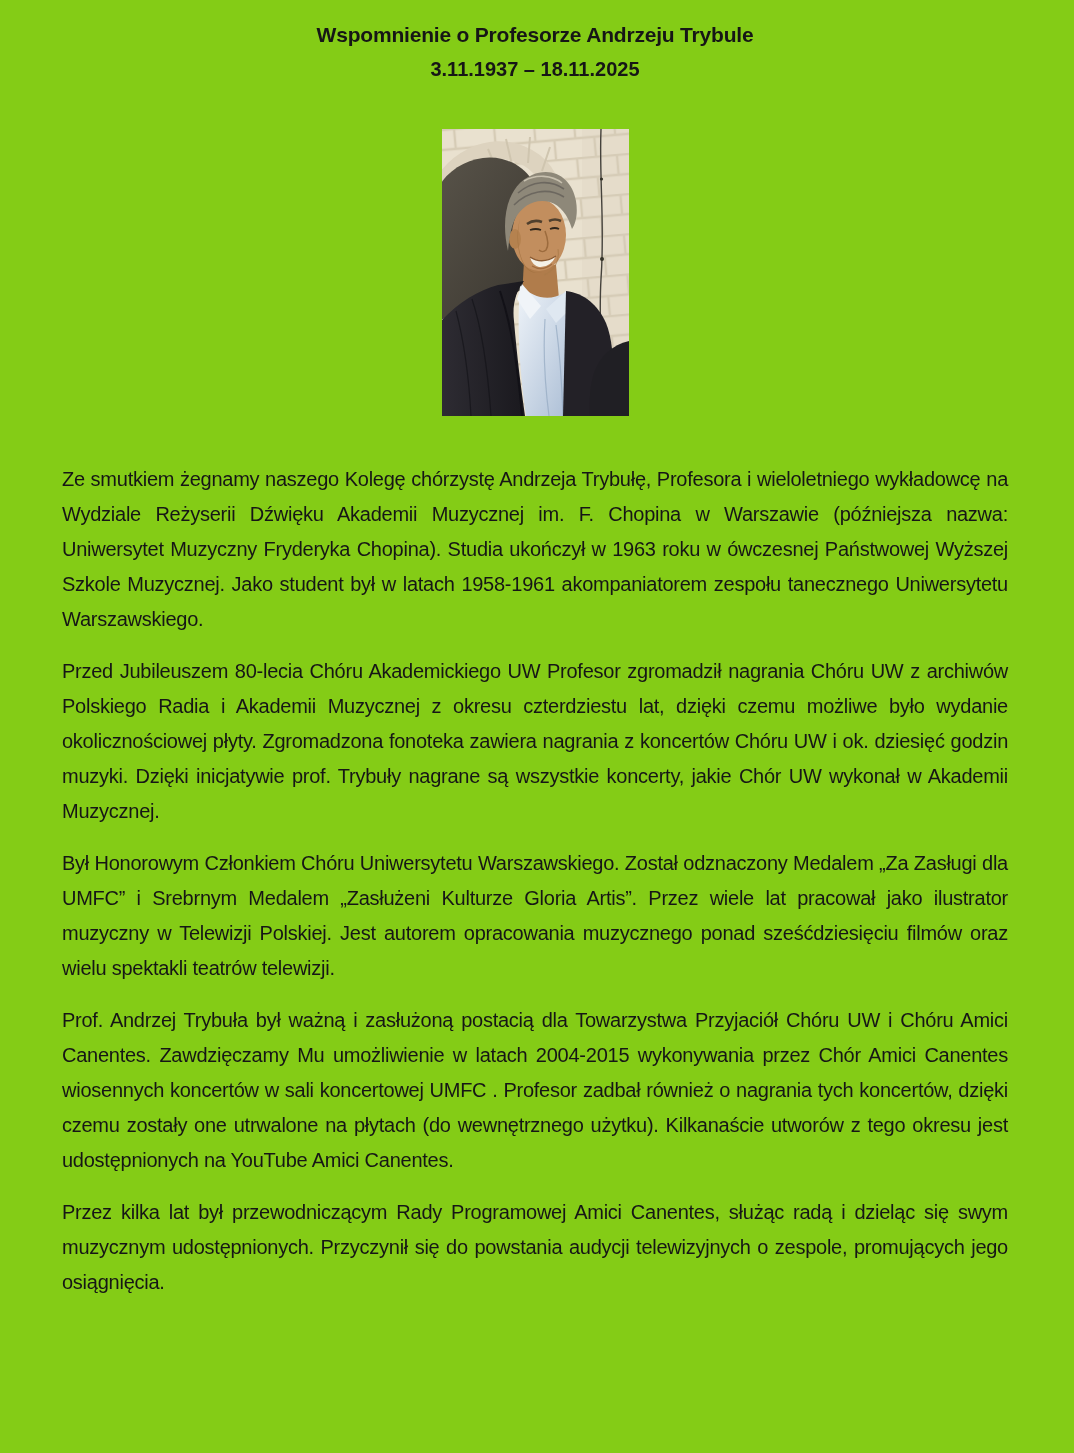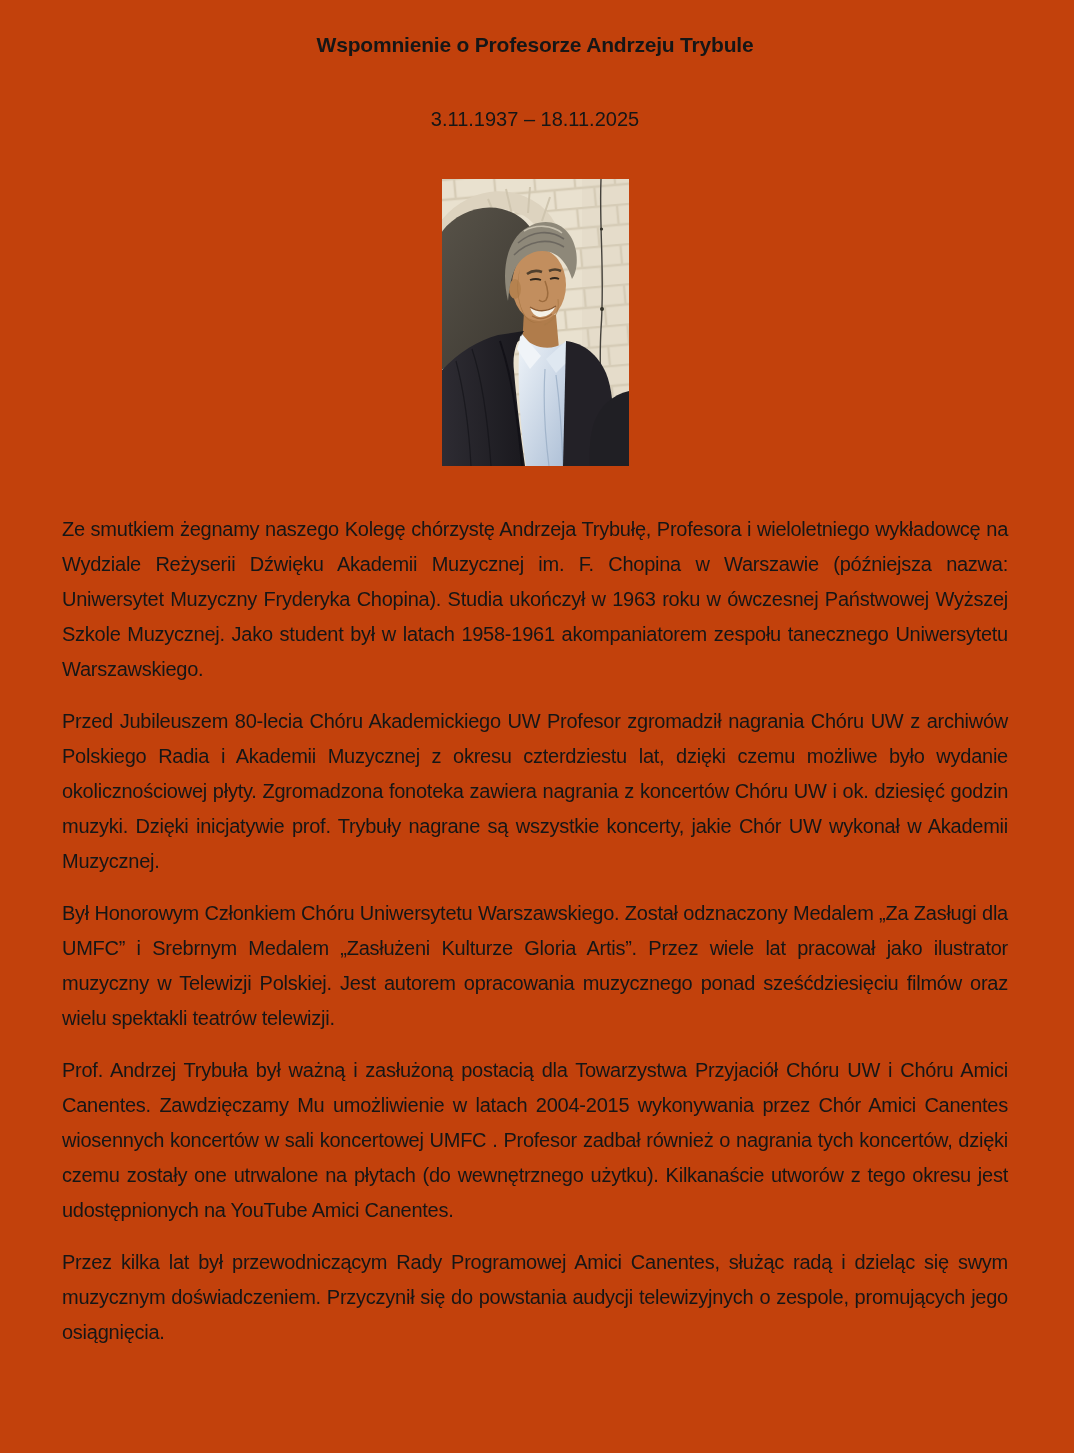--- a/index.html
+++ b/index.html
@@ -6,40 +6,39 @@
     margin: 0;
     padding: 0;
     background: #ffffff;
   }
   .page {
     position: relative;
     width: 1074px;
     height: 1453px;
     box-sizing: border-box;
     margin: 0 auto;
-    background: #c2410c;
-    padding: 28px 66px 0 62px;
+    background: #84cc16;
+    padding: 18px 66px 0 62px;
     font-family: "Liberation Sans", "DejaVu Sans", sans-serif;
     color: #161616;
     overflow: hidden;
   }
   .doc-header {
     text-align: center;
   }
   .doc-title {
     font-size: 21px;
     font-weight: 700;
     line-height: 34px;
     letter-spacing: -0.2px;
   }
   .doc-dates {
     font-size: 20px;
-    font-weight: 400;
+    font-weight: 700;
     line-height: 34px;
-    margin-top: 40px;
   }
   figure.portrait {
     display: block;
     width: 187px;
     height: 287px;
     margin: 43px auto 46px auto;
     padding: 0;
   }
   figure.portrait svg {
     display: block;
@@ -130,16 +129,16 @@
       <path d="M90 137 Q 100 143 110 135" stroke="#a06c3e" stroke-width="1.2" fill="none"></path>
       <path d="M116 120 C 118 132 112 142 102 146" stroke="#a97a49" stroke-width="1.2" fill="none" opacity="0.7"></path>
     </svg>
   </figure>
 
   <div class="doc-body">
     <p>Ze smutkiem żegnamy naszego Kolegę chórzystę Andrzeja Trybułę, Profesora i wieloletniego wykładowcę na Wydziale Reżyserii Dźwięku Akademii Muzycznej im. F. Chopina w Warszawie (późniejsza nazwa: Uniwersytet Muzyczny Fryderyka Chopina). Studia ukończył w 1963 roku w ówczesnej Państwowej Wyższej Szkole Muzycznej. Jako student był w latach 1958-1961 akompaniatorem zespołu tanecznego Uniwersytetu Warszawskiego.</p>
     <p>Przed Jubileuszem 80-lecia Chóru Akademickiego UW Profesor zgromadził nagrania Chóru UW z archiwów Polskiego Radia i Akademii Muzycznej z okresu czterdziestu lat, dzięki czemu możliwe było wydanie okolicznościowej płyty. Zgromadzona fonoteka zawiera nagrania z koncertów Chóru UW i ok. dziesięć godzin muzyki. Dzięki inicjatywie prof. Trybuły nagrane są wszystkie koncerty, jakie Chór UW wykonał w Akademii Muzycznej.</p>
     <p>Był Honorowym Członkiem Chóru Uniwersytetu Warszawskiego. Został odznaczony Medalem „Za Zasługi dla UMFC” i Srebrnym Medalem „Zasłużeni Kulturze Gloria Artis”. Przez wiele lat pracował jako ilustrator muzyczny w Telewizji Polskiej. Jest autorem opracowania muzycznego ponad sześćdziesięciu filmów oraz wielu spektakli teatrów telewizji.</p>
     <p>Prof. Andrzej Trybuła był ważną i zasłużoną postacią dla Towarzystwa Przyjaciół Chóru UW i Chóru Amici Canentes. Zawdzięczamy Mu umożliwienie w latach 2004-2015 wykonywania przez Chór Amici Canentes wiosennych koncertów w sali koncertowej UMFC . Profesor zadbał również o nagrania tych koncertów, dzięki czemu zostały one utrwalone na płytach (do wewnętrznego użytku). Kilkanaście utworów z tego okresu jest udostępnionych na YouTube Amici Canentes.</p>
-    <p>Przez kilka lat był przewodniczącym Rady Programowej Amici Canentes, służąc radą i dzieląc się swym muzycznym doświadczeniem. Przyczynił się do powstania audycji telewizyjnych o zespole, promujących jego osiągnięcia.</p>
+    <p>Przez kilka lat był przewodniczącym Rady Programowej Amici Canentes, służąc radą i dzieląc się swym muzycznym udostępnionych. Przyczynił się do powstania audycji telewizyjnych o zespole, promujących jego osiągnięcia.</p>
   </div>
 
 </div>
 
 </body></html>

